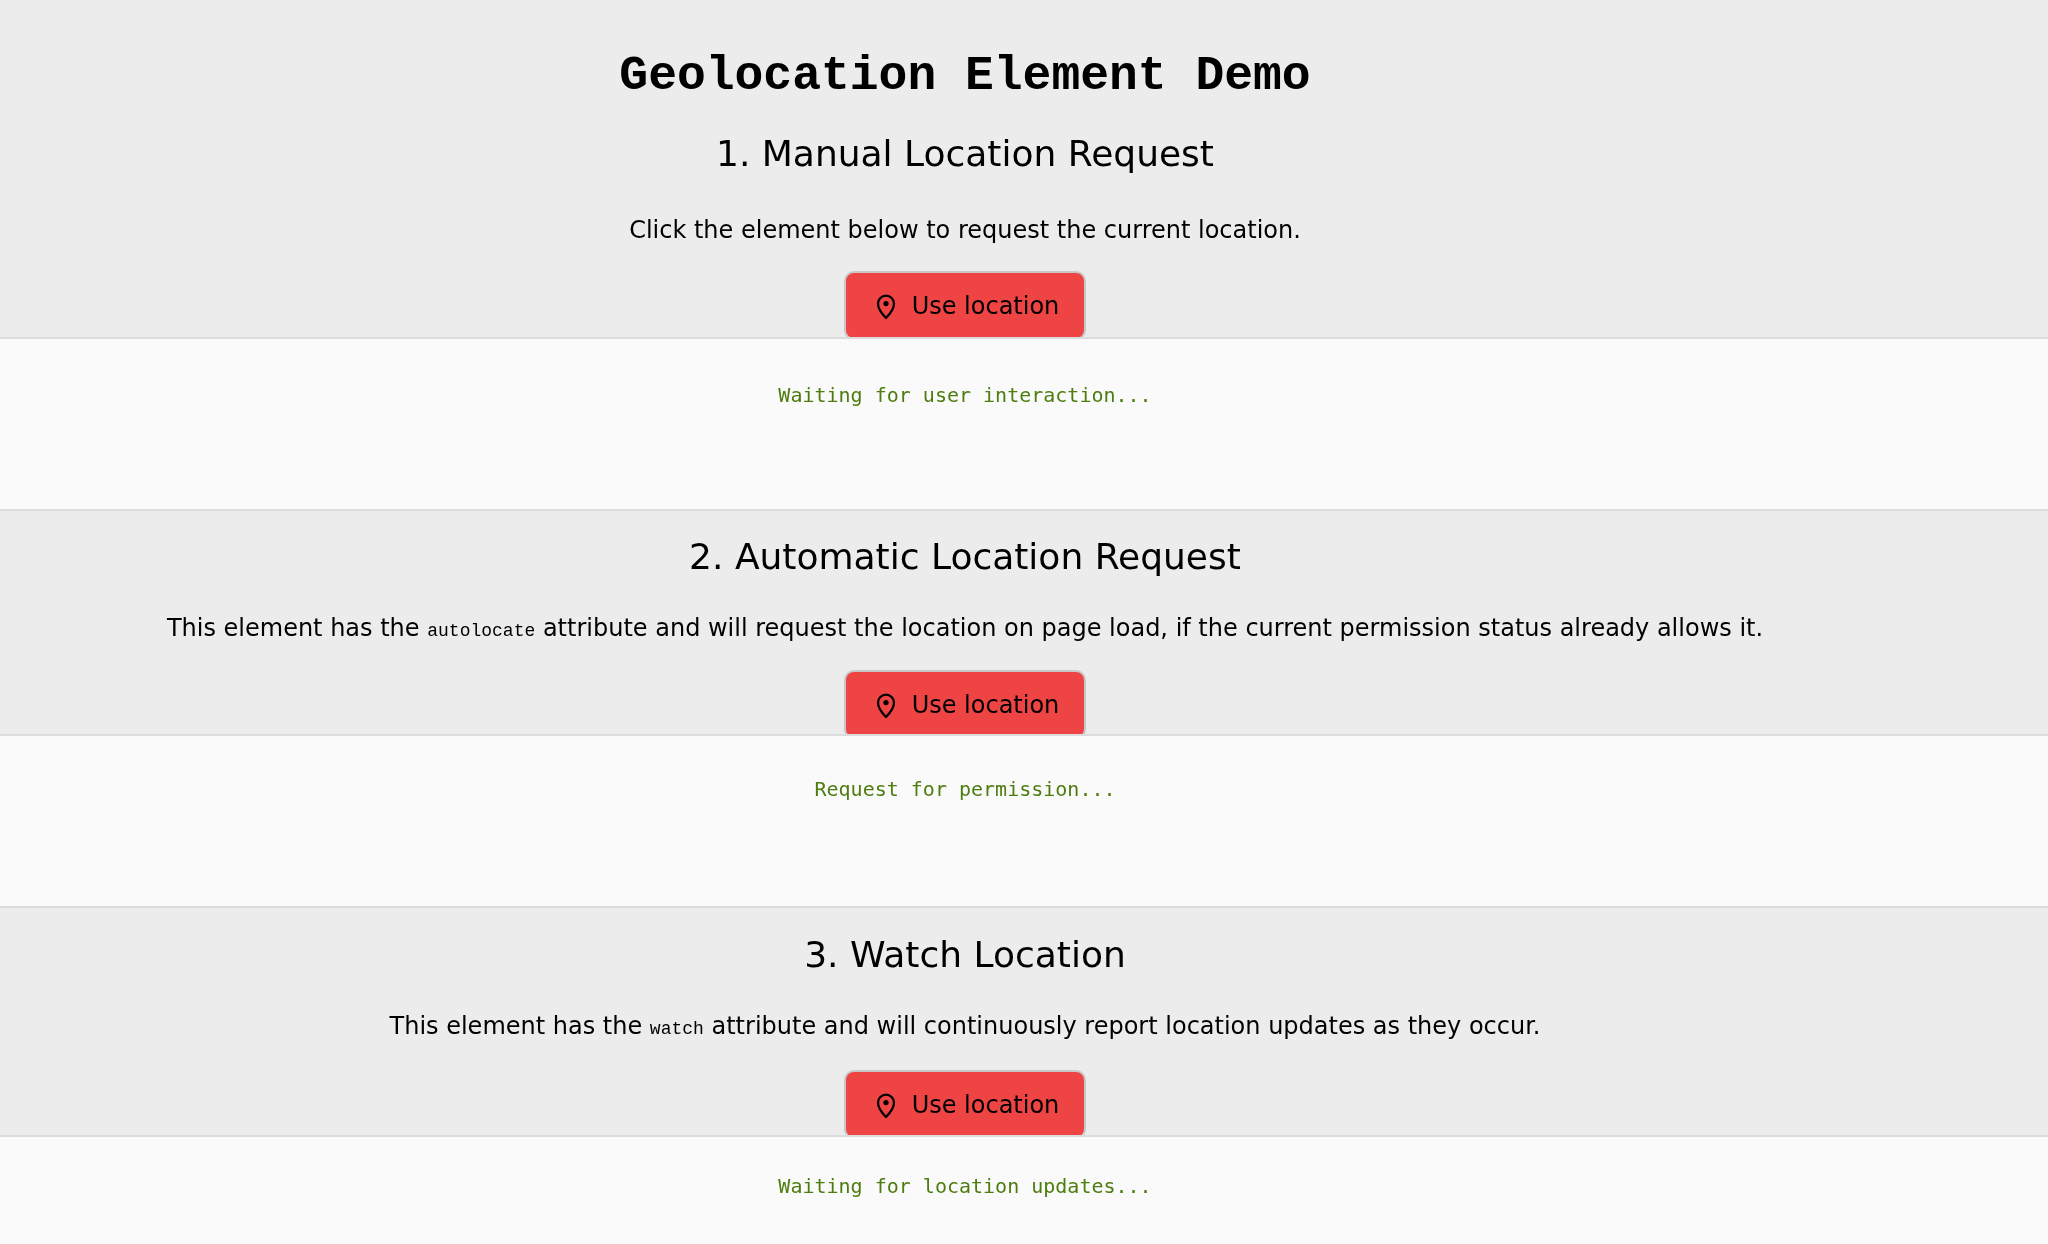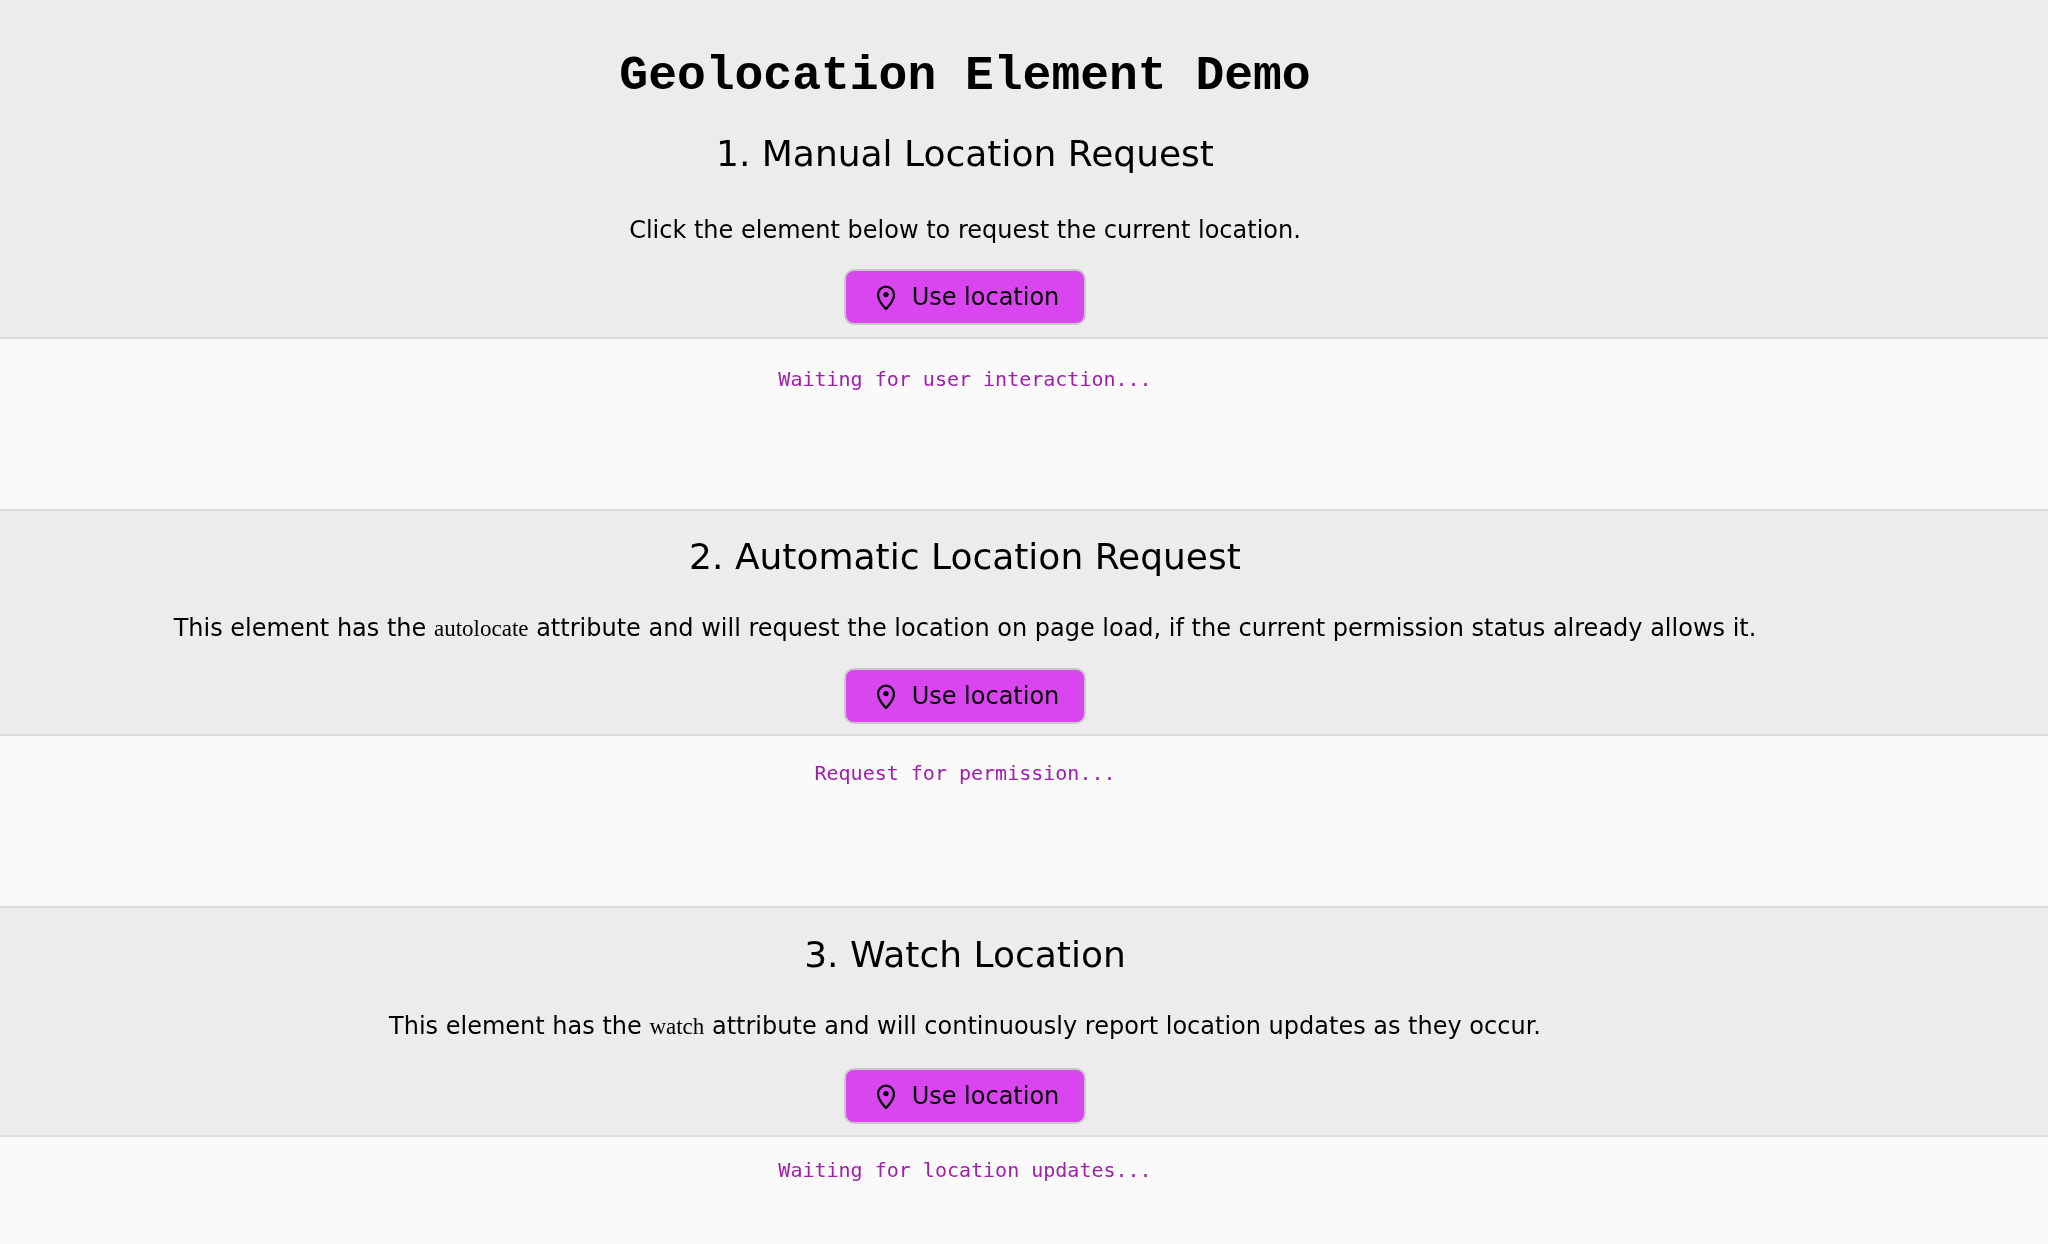--- a/index.html
+++ b/index.html
@@ -25,53 +25,54 @@
 
   h1 { font-size: 48px; line-height: 56px; font-weight: bold; letter-spacing: 0; font-family: Liberation Mono, monospace; }
   h2 { font-size: 36px; line-height: 42px; font-weight: normal; }
   #sec1 h2 { margin-top: 29px; }
 
   p.desc { font-size: 24px; line-height: 28px; }
   #sec1 p.desc { margin-top: 41px; }
   #sec2 p.desc, #sec3 p.desc { margin-top: 36px; }
 
   code.attr-code {
-    font-family: Liberation Serif, serif;
-    font-size: 23px;
+    font-family: Liberation Mono, monospace;
+    font-size: 18px;
   }
 
   .geo-btn {
     display: inline-flex;
     align-items: center;
     gap: 11px;
-    height: 56px;
+    height: 69px;
     padding: 0 25px;
     font-family: "DejaVu Sans", "Liberation Sans", sans-serif;
     font-size: 24px;
     color: #000;
-    background: #d946ef;
+    background: #ef4444;
     border: 2px solid #c8c8c8;
     border-radius: 10px;
     cursor: pointer;
   }
   #sec1 .geo-btn { margin-top: 24px; }
   #sec2 .geo-btn { margin-top: 25px; }
   #sec3 .geo-btn { margin-top: 27px; }
   .pin { width: 30px; height: 30px; display: block; }
 
   .status-area { background: #fafafa; }
   #st1 { height: 170px; padding-top: 29px; }
   #st2 { height: 170px; padding-top: 26px; }
   #st3 { height: 107px; padding-top: 22px; }
   .status {
     font-family: "DejaVu Sans Mono", "Liberation Mono", monospace;
     font-size: 20px;
     line-height: 23px;
-    color: #a21caf;
+    color: #4d7c0f;
     white-space: pre;
+    margin-top: 16px;
   }
 </style>
 </head>
 <body>
 
 <section class="demo" id="sec1">
   <div class="inner">
     <h1>Geolocation Element Demo</h1>
     <h2>1. Manual Location Request</h2>
     <p class="desc"><span>Click the element below to request the current location.</span><code class="attr-code"></code><span></span></p>

